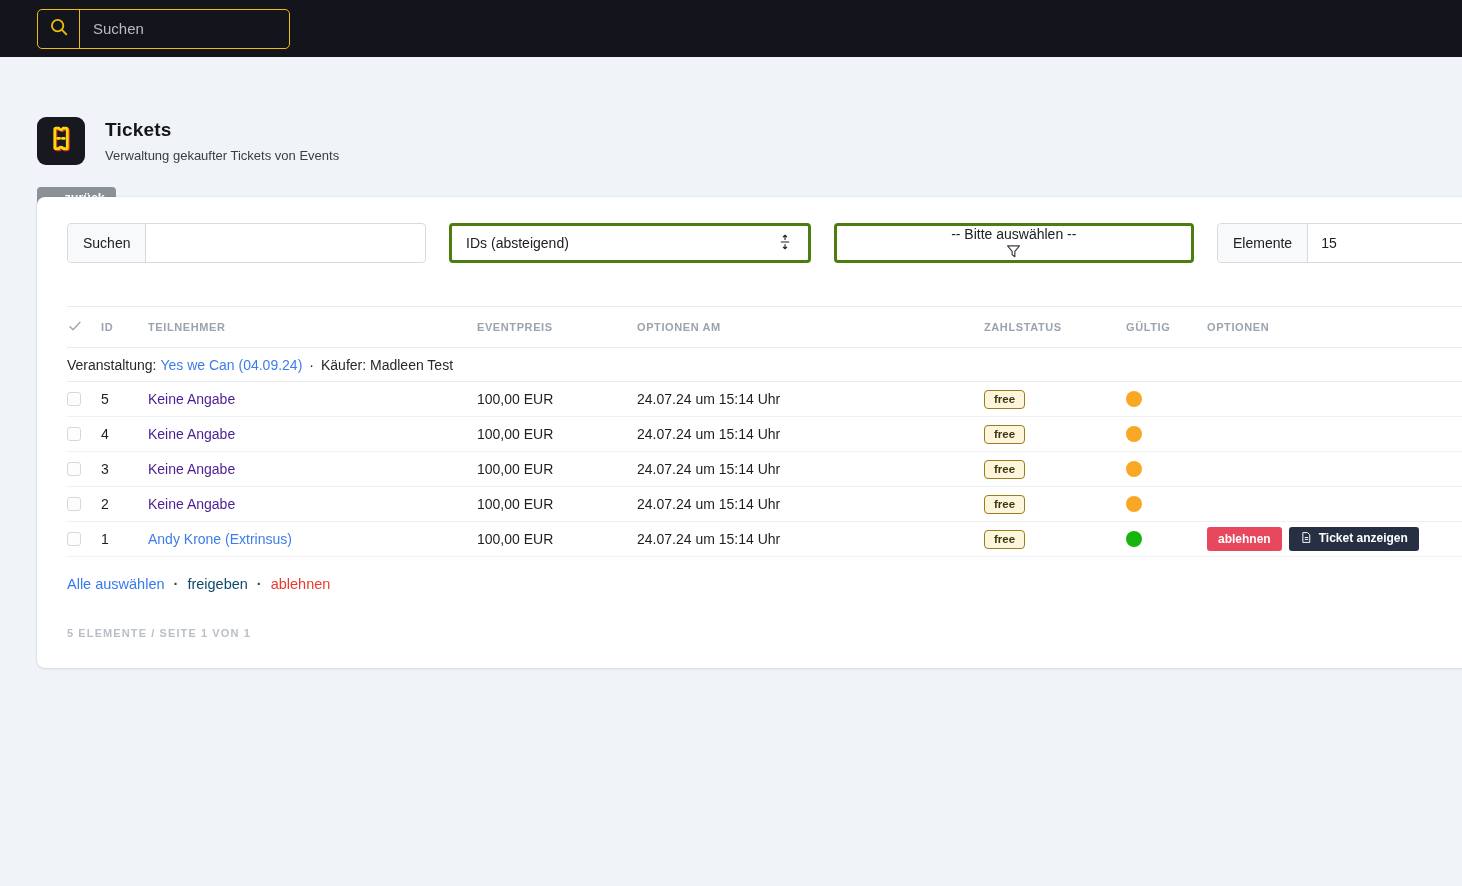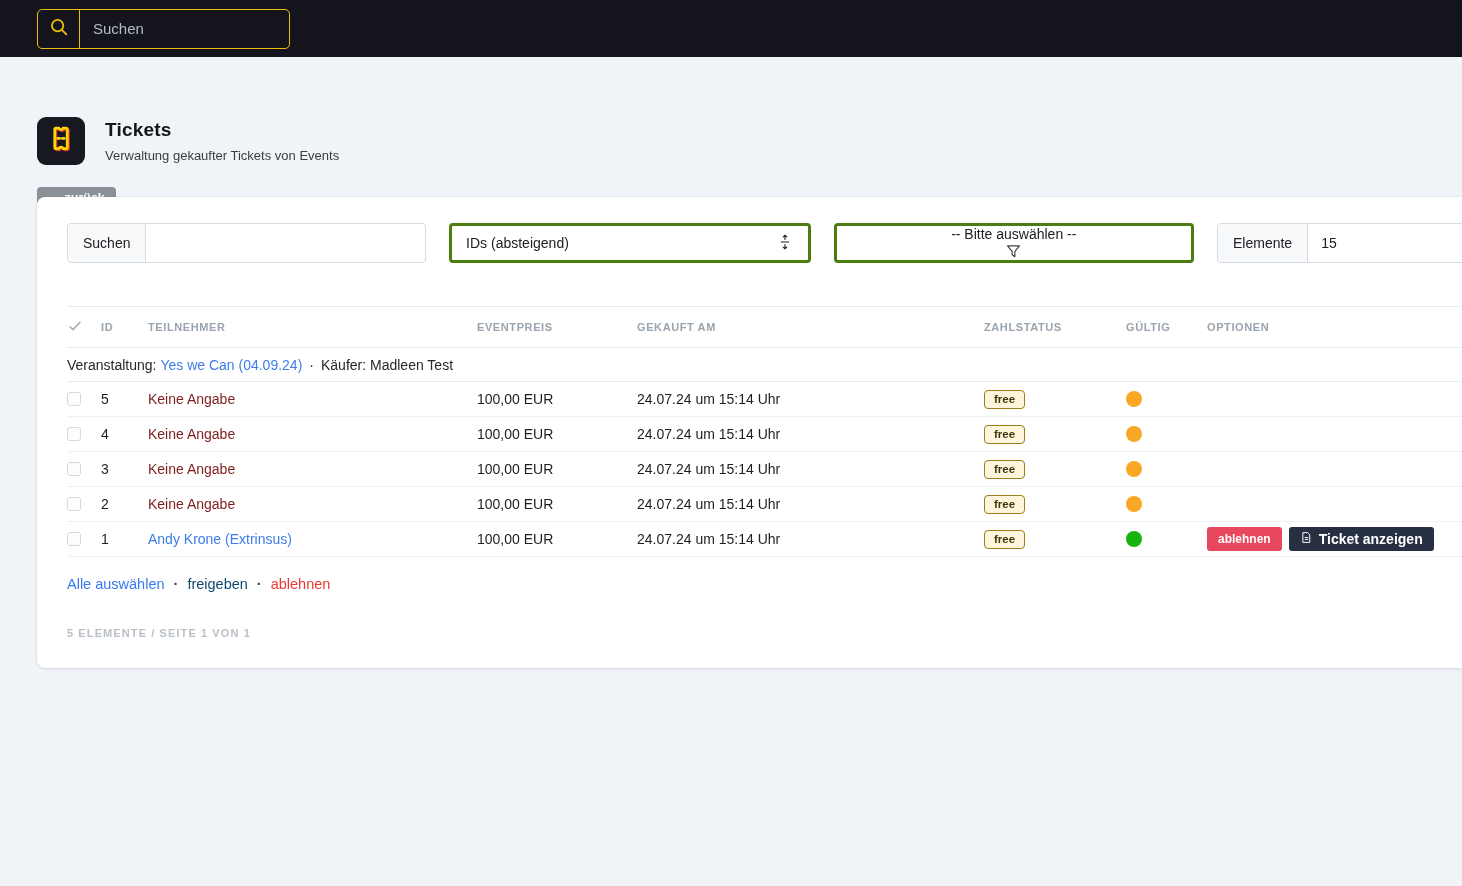--- a/index.html
+++ b/index.html
@@ -110,40 +110,40 @@
   .col-price { width:160px; }
   .col-date  { width:319px; }
   .col-pay   { width:142px;margin-left:28px; }
   .col-valid { width:81px; display:flex; align-items:center; }
   .col-opts  { flex:1; display:flex; align-items:center; gap:7px; }
 
   .checkbox {
     width:14px; height:14px; border:1.5px solid #d4d9de; border-radius:3px;
     background:#fdfdfe; display:inline-block; cursor:pointer;
   }
-  .muted { color:#7f1d1d; }
+  .muted { color:#4c1d95; }
   .cell-link { color:#3d7de9; text-decoration:none; cursor:pointer; }
   .badge-free {
     display:inline-block; font-size:11.5px; font-weight:700; color:#41370e;
     background:#fdf6dd; border:1px solid #9a7d1c; border-radius:4px;
     padding:2px 9px 3px;
   }
   .dot { width:16px; height:16px; border-radius:50%; display:inline-block; }
   .dot[data-status="pending"] { background:#f9a825; }
   .dot[data-status="valid"]   { background:#16b40d; }
 
   .btn-reject {
     background:#e8485e; color:#fff; border:none; border-radius:3px;
     font-size:12px; font-weight:700; padding:5px 11px;
     font-family:"Liberation Sans", sans-serif; cursor:pointer;
   }
   .btn-show {
     background:#273043; color:#fff; border:none; border-radius:3px;
-    font-size:14px; font-weight:700; padding:4px 11px;
-    display:inline-flex; align-items:center; gap:6px;
+    font-size:12px; font-weight:700; padding:4px 11px;
+    display:inline-flex; align-items:flex-start; gap:6px;
     font-family:"Liberation Sans", sans-serif; cursor:pointer;
   }
 
   
   .bulk-row { margin-top:19px; font-size:14.5px; display:flex; gap:9px; align-items:center; }
   .bulk-row .sep { color:#3c4043; font-weight:700; }
   .link-blue  { color:#3679f0; cursor:pointer; text-decoration:none; }
   .link-green { color:#0c4a6e; cursor:pointer; text-decoration:none; }
   .link-red   { color:#ea3a30; cursor:pointer; text-decoration:none; }
 
@@ -239,21 +239,21 @@
       <div class="col-check">
         <span>
           <svg width="16" height="16" viewBox="0 0 24 24" fill="none" stroke="#9aa4ae" stroke-width="2" stroke-linecap="round" stroke-linejoin="round">
             <path d="M4.5 13 9 17.5 19.5 6.5"></path>
           </svg>
         </span>
       </div>
       <div class="col-id">ID</div>
       <div class="col-name">TEILNEHMER</div>
       <div class="col-price">EVENTPREIS</div>
-      <div class="col-date">GEKAUFT AM</div>
+      <div class="col-date">OPTIONEN AM</div>
       <div class="col-pay">ZAHLSTATUS</div>
       <div class="col-valid">GÜLTIG</div>
       <div class="col-opts">OPTIONEN</div>
     </div>
 
     <div class="grouprow">
       <span>Veranstaltung:</span>&nbsp;
       <a class="cell-link">Yes we Can (04.09.24)</a>
       <span style="margin:0 7px;">·</span>
       <span>Käufer: Madleen Test</span>

